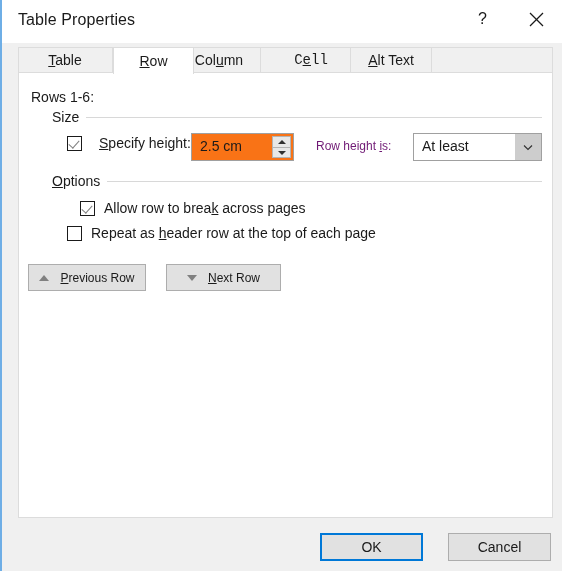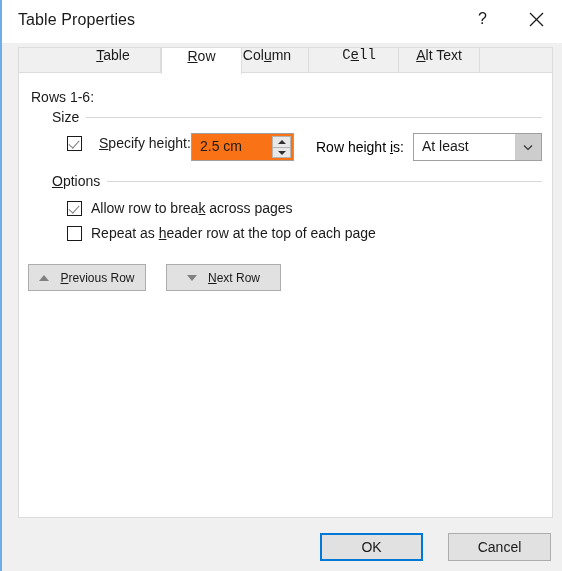--- a/index.html
+++ b/index.html
@@ -74,28 +74,27 @@
     border: 1px solid #dcdcdc;
     border-bottom: none;
     box-sizing: border-box;
   }
   .tab {
     position: absolute;
     top: 0;
     height: 26px;
     box-sizing: border-box;
     display: flex;
-    align-items: flex-start;
+    align-items: center;
     justify-content: center;
     font-size: 14px;
     color: #1a1a1a;
     border-right: 1px solid #dcdcdc;
     cursor: default;
     white-space: nowrap;
-    margin-left: 48px;
   }
   .tab.active {
     background: #ffffff;
     height: 27px;
     border-left: 1px solid #dcdcdc;
     border-top: 1px solid #dcdcdc;
     border-right: 1px solid #dcdcdc;
     z-index: 5;
   }
   .tab u { text-decoration: underline; }
@@ -216,22 +215,22 @@
   .tri-down {
     width: 0; height: 0;
     border-left: 4px solid transparent;
     border-right: 4px solid transparent;
     border-top: 4px solid #303030;
   }
 
   
   .field-label {
     position: absolute;
-    font-size: 14px;
-    color: #000000;
+    font-size: 12px;
+    color: #701a75;
     white-space: nowrap;
   }
   .field-label u { text-decoration: underline; }
 
   
   .combo {
     position: absolute;
     width: 129px;
     height: 28px;
     border: 1px solid #a0a0a0;
@@ -393,21 +392,21 @@
           <svg width="14" height="14" viewBox="0 0 14 14">
             <polyline points="3,5.5 7,9.5 11,5.5" fill="none" stroke="#303030" stroke-width="1.1"></polyline>
           </svg>
         </span>
       </span>
     </div>
 
     <div class="group-label" style="left:33px;top:100px;"><span></span><u>O</u><span>ptions</span></div>
     <div class="group-rule" style="left:33px;top:108px;width:490px;"></div>
 
-    <div class="cb-row" style="left:48px;top:127px;">
+    <div class="cb-row" style="left:61px;top:127px;">
       <span class="checkbox checked"></span>
       <span class="cb-label"><span>Allow row to brea</span><u>k</u><span> across pages</span></span>
     </div>
 
     <div class="cb-row" style="left:48px;top:152px;">
       <span class="checkbox"></span>
       <span class="cb-label"><span>Repeat as </span><u>h</u><span>eader row at the top of each page</span></span>
     </div>
 
     <div class="nav-btn" style="left:9px;top:191px;width:118px;">

